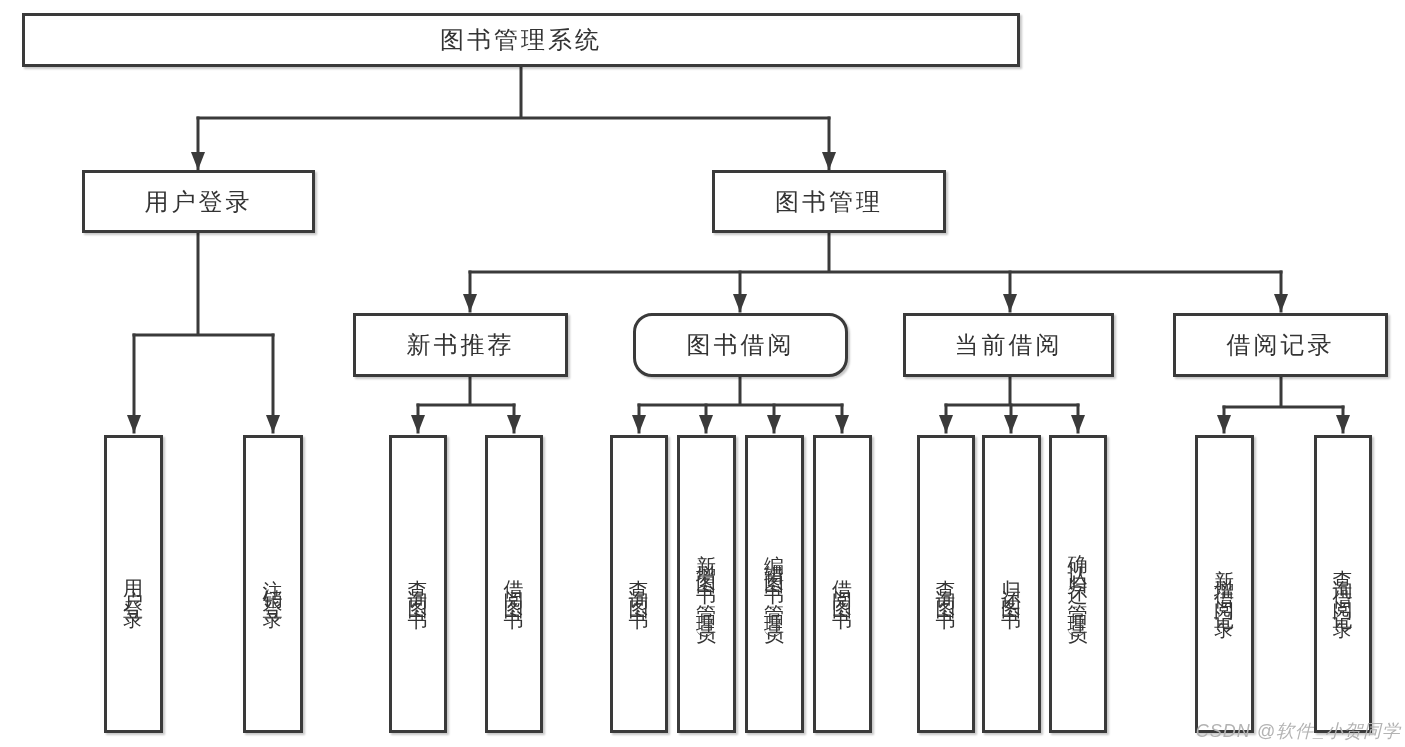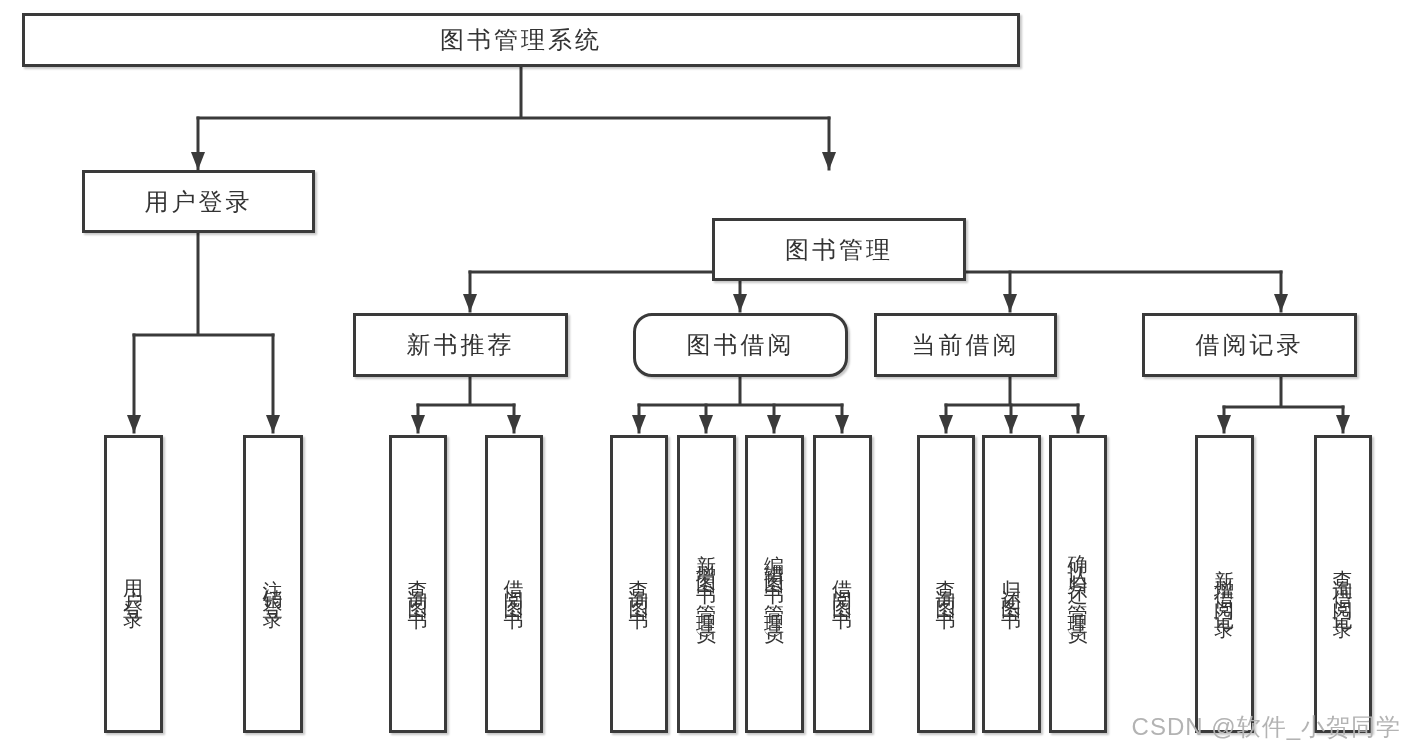--- a/index.html
+++ b/index.html
@@ -50,24 +50,25 @@
     font-size: 20px;
     letter-spacing: 10px;
     line-height: 1;
     color: #333333;
   }
   .watermark {
     position: absolute;
     right: 4px;
     bottom: 4px;
     z-index: 10;
-    font-size: 24px;
+    font-size: 18px;
     letter-spacing: 1px;
     color: #b3b3b3;
     white-space: nowrap;
+    font-style: italic;
   }
 </style>
 </head>
 <body>
 
 <div class="stage">
 
   <svg class="connectors" width="1405" height="747" viewBox="0 0 1405 747">
     <defs>
       <marker id="arw" markerUnits="userSpaceOnUse" markerWidth="18" markerHeight="14" refX="17" refY="7" orient="auto">
@@ -103,26 +104,26 @@
         <line x1="1078" y1="405" x2="1078" y2="432" marker-end="url(#arw)"></line>
         <line x1="1224" y1="407" x2="1224" y2="432" marker-end="url(#arw)"></line>
         <line x1="1343" y1="407" x2="1343" y2="432" marker-end="url(#arw)"></line>
       </g>
     </g>
   </svg>
 
   <div class="box hbox" style="left:22px; top:13px; width:998px; height:54px;">图书管理系统</div>
 
   <div class="box hbox" style="left:82px; top:170px; width:233px; height:63px;">用户登录</div>
-  <div class="box hbox" style="left:712px; top:170px; width:254px; height:63px;margin-top:48px;">图书管理</div>
+  <div class="box hbox" style="left:712px; top:170px; width:234px; height:63px;">图书管理</div>
 
   <div class="box hbox" style="left:353px; top:313px; width:215px; height:64px;">新书推荐</div>
   <div class="box hbox" style="left:633px; top:313px; width:215px; height:64px;border-radius:19px;">图书借阅</div>
-  <div class="box hbox" style="left:874px; top:313px; width:183px; height:64px;">当前借阅</div>
-  <div class="box hbox" style="left:1142px; top:313px; width:215px; height:64px;">借阅记录</div>
+  <div class="box hbox" style="left:903px; top:313px; width:211px; height:64px;">当前借阅</div>
+  <div class="box hbox" style="left:1173px; top:313px; width:215px; height:64px;">借阅记录</div>
 
   <div class="box vbox" style="left:104px; top:435px; width:59px; height:298px;">
     <span class="vlabel">用户登录</span>
   </div>
   <div class="box vbox" style="left:243px; top:435px; width:60px; height:298px;">
     <span class="vlabel">注销登录</span>
   </div>
 
   <div class="box vbox" style="left:389px; top:435px; width:58px; height:298px;">
     <span class="vlabel">查询图书</span>

